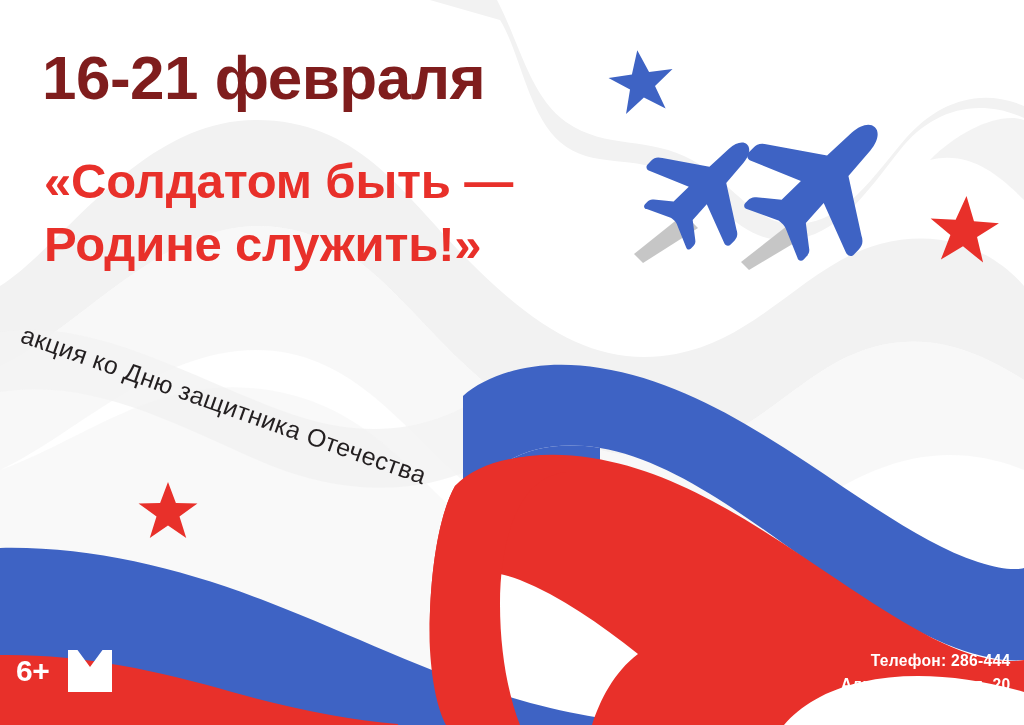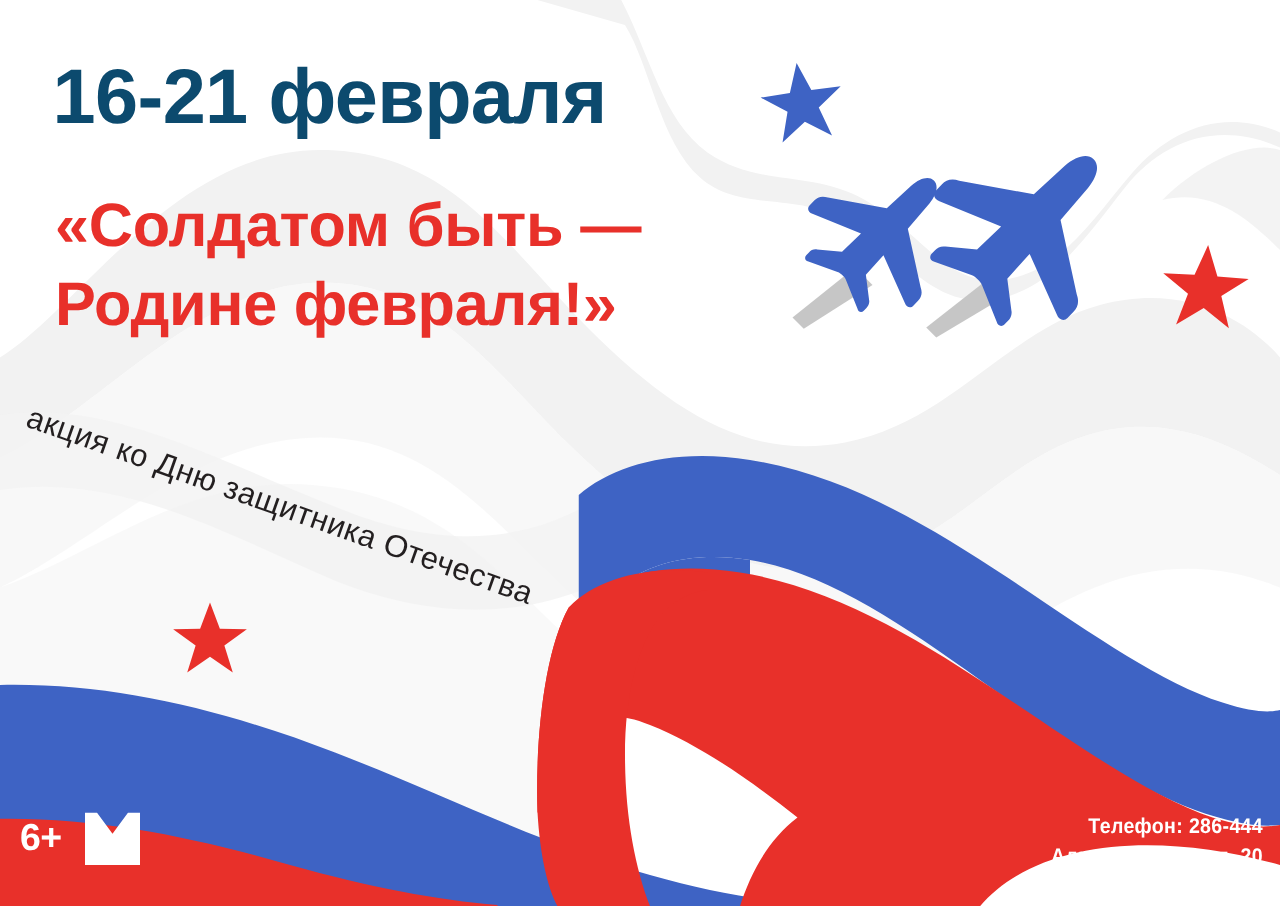--- a/index.html
+++ b/index.html
@@ -41,21 +41,21 @@
   .text-layer > * { pointer-events: auto; }
 
   #date-line {
     position: absolute;
     left: 42px;
     top: 47px;
     font-size: 62px;
     font-weight: 700;
     letter-spacing: -0.5px;
     line-height: 1.0;
-    color: #0c4a6e;
+    color: #7f1d1d;
     white-space: nowrap;
   }
 
   #slogan {
     position: absolute;
     left: 44px;
     top: 150px;
     font-size: 49px;
     font-weight: 700;
     line-height: 1.28;
@@ -254,21 +254,21 @@
     <g transform="translate(168,513) rotate(0) scale(31)">
       <use href="#starShape" fill="#E8302A"></use>
     </g>
   </svg>
 
   <div class="text-layer">
 
     <div id="date-line">16-21 февраля</div>
 
     <div id="slogan">«Солдатом быть —
-Родине февраля!»</div>
+Родине служить!»</div>
 
     <div id="subtitle">акция ко Дню защитника Отечества</div>
 
     <div id="logo-block">
 
       <div id="age-badge">6+</div>
 
       <svg id="logo-mark" viewBox="0 0 44 42" aria-hidden="true">
         <path fill="#ffffff" d="M0,0 L9.5,0 L22,17 L34.5,0 L44,0 L44,42 L0,42 Z"></path>
       </svg>

